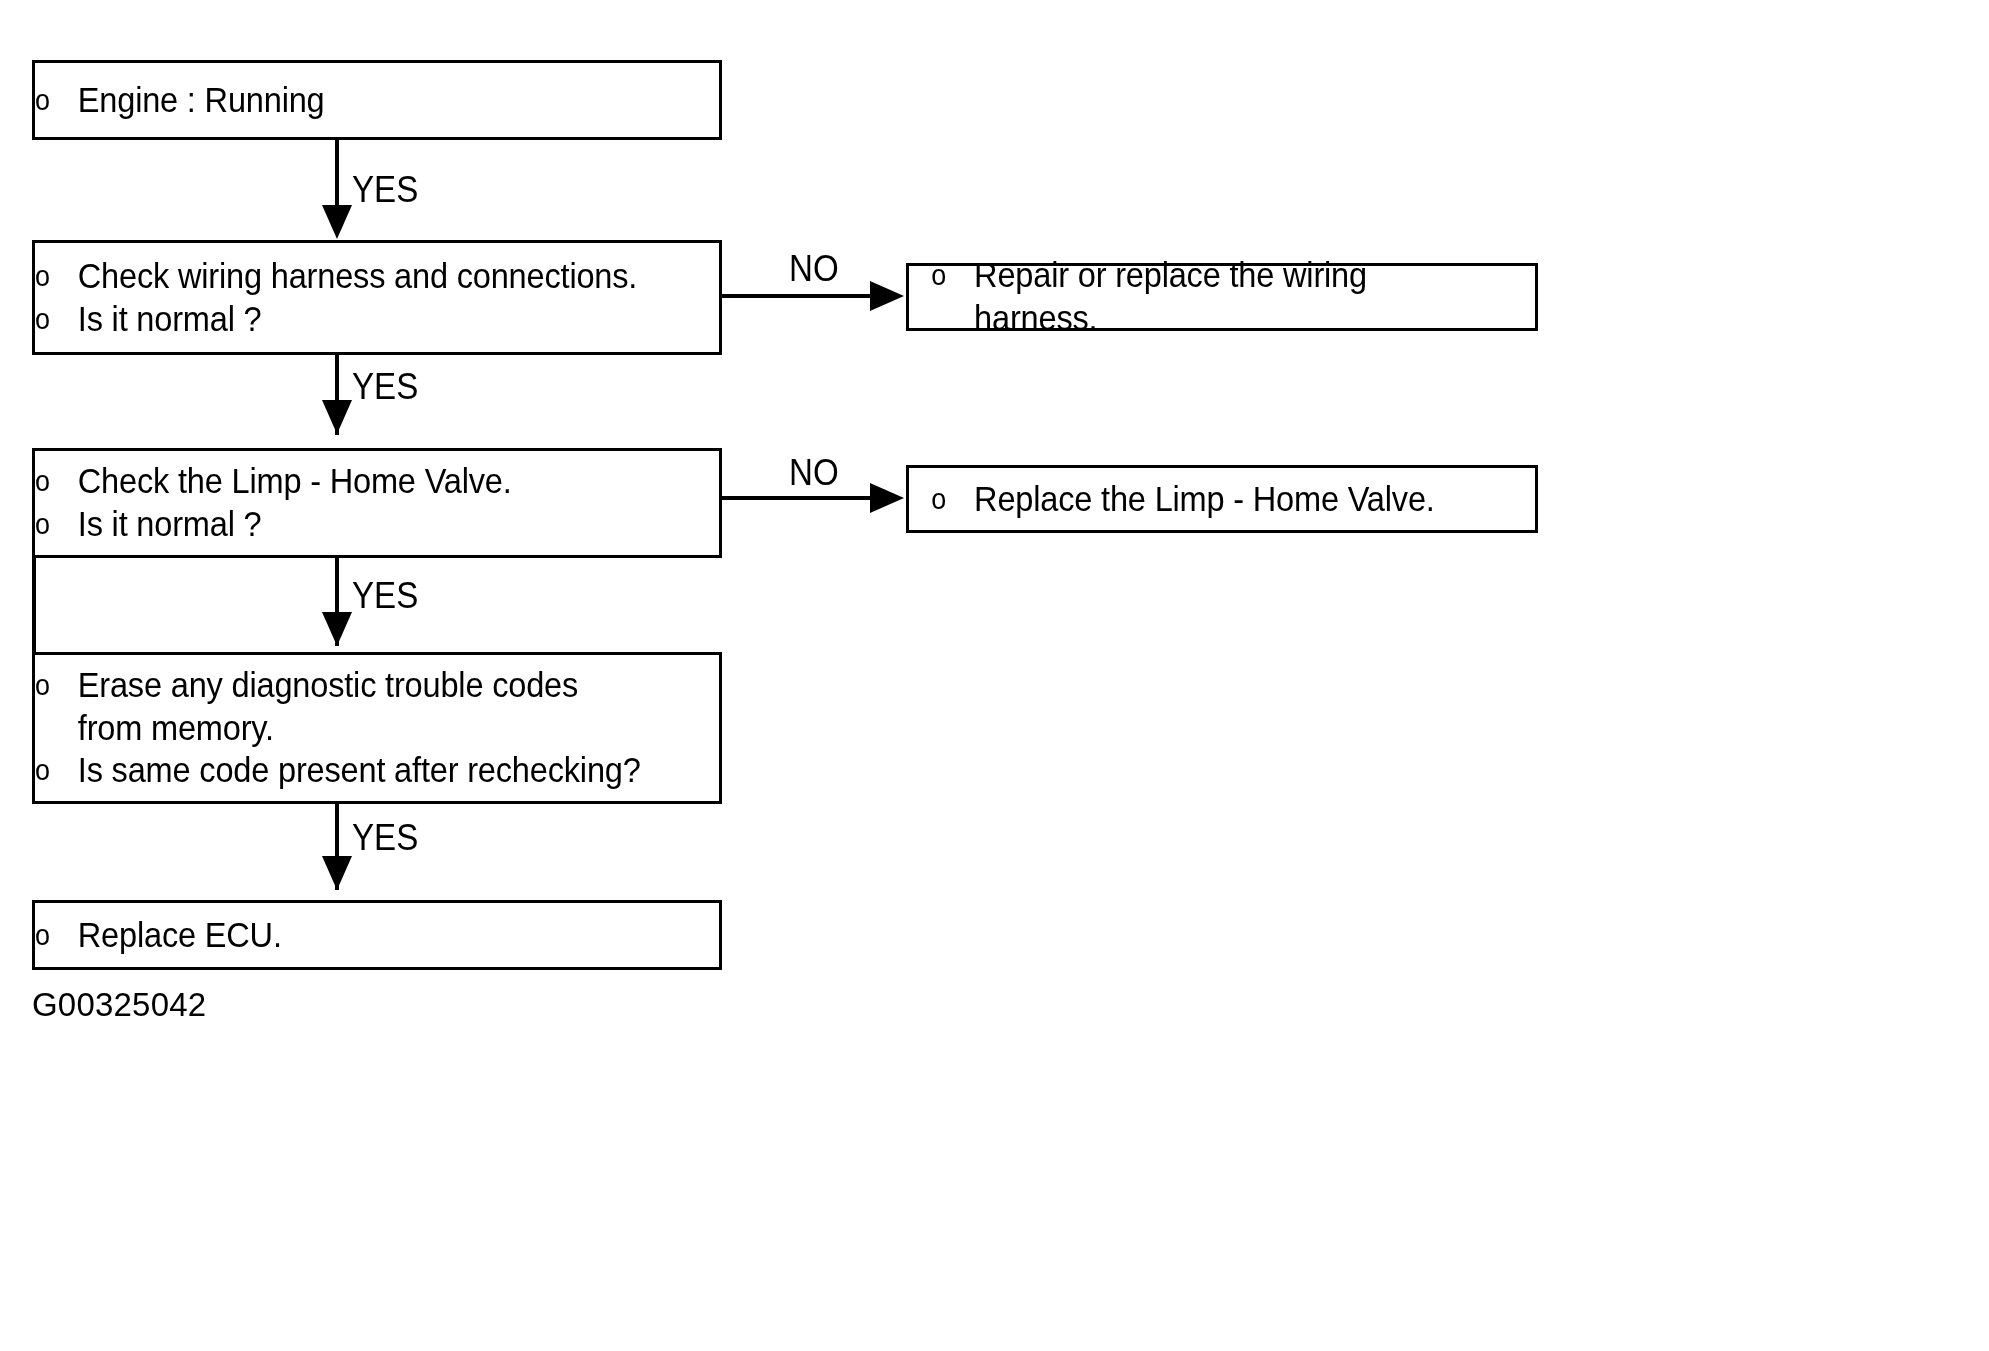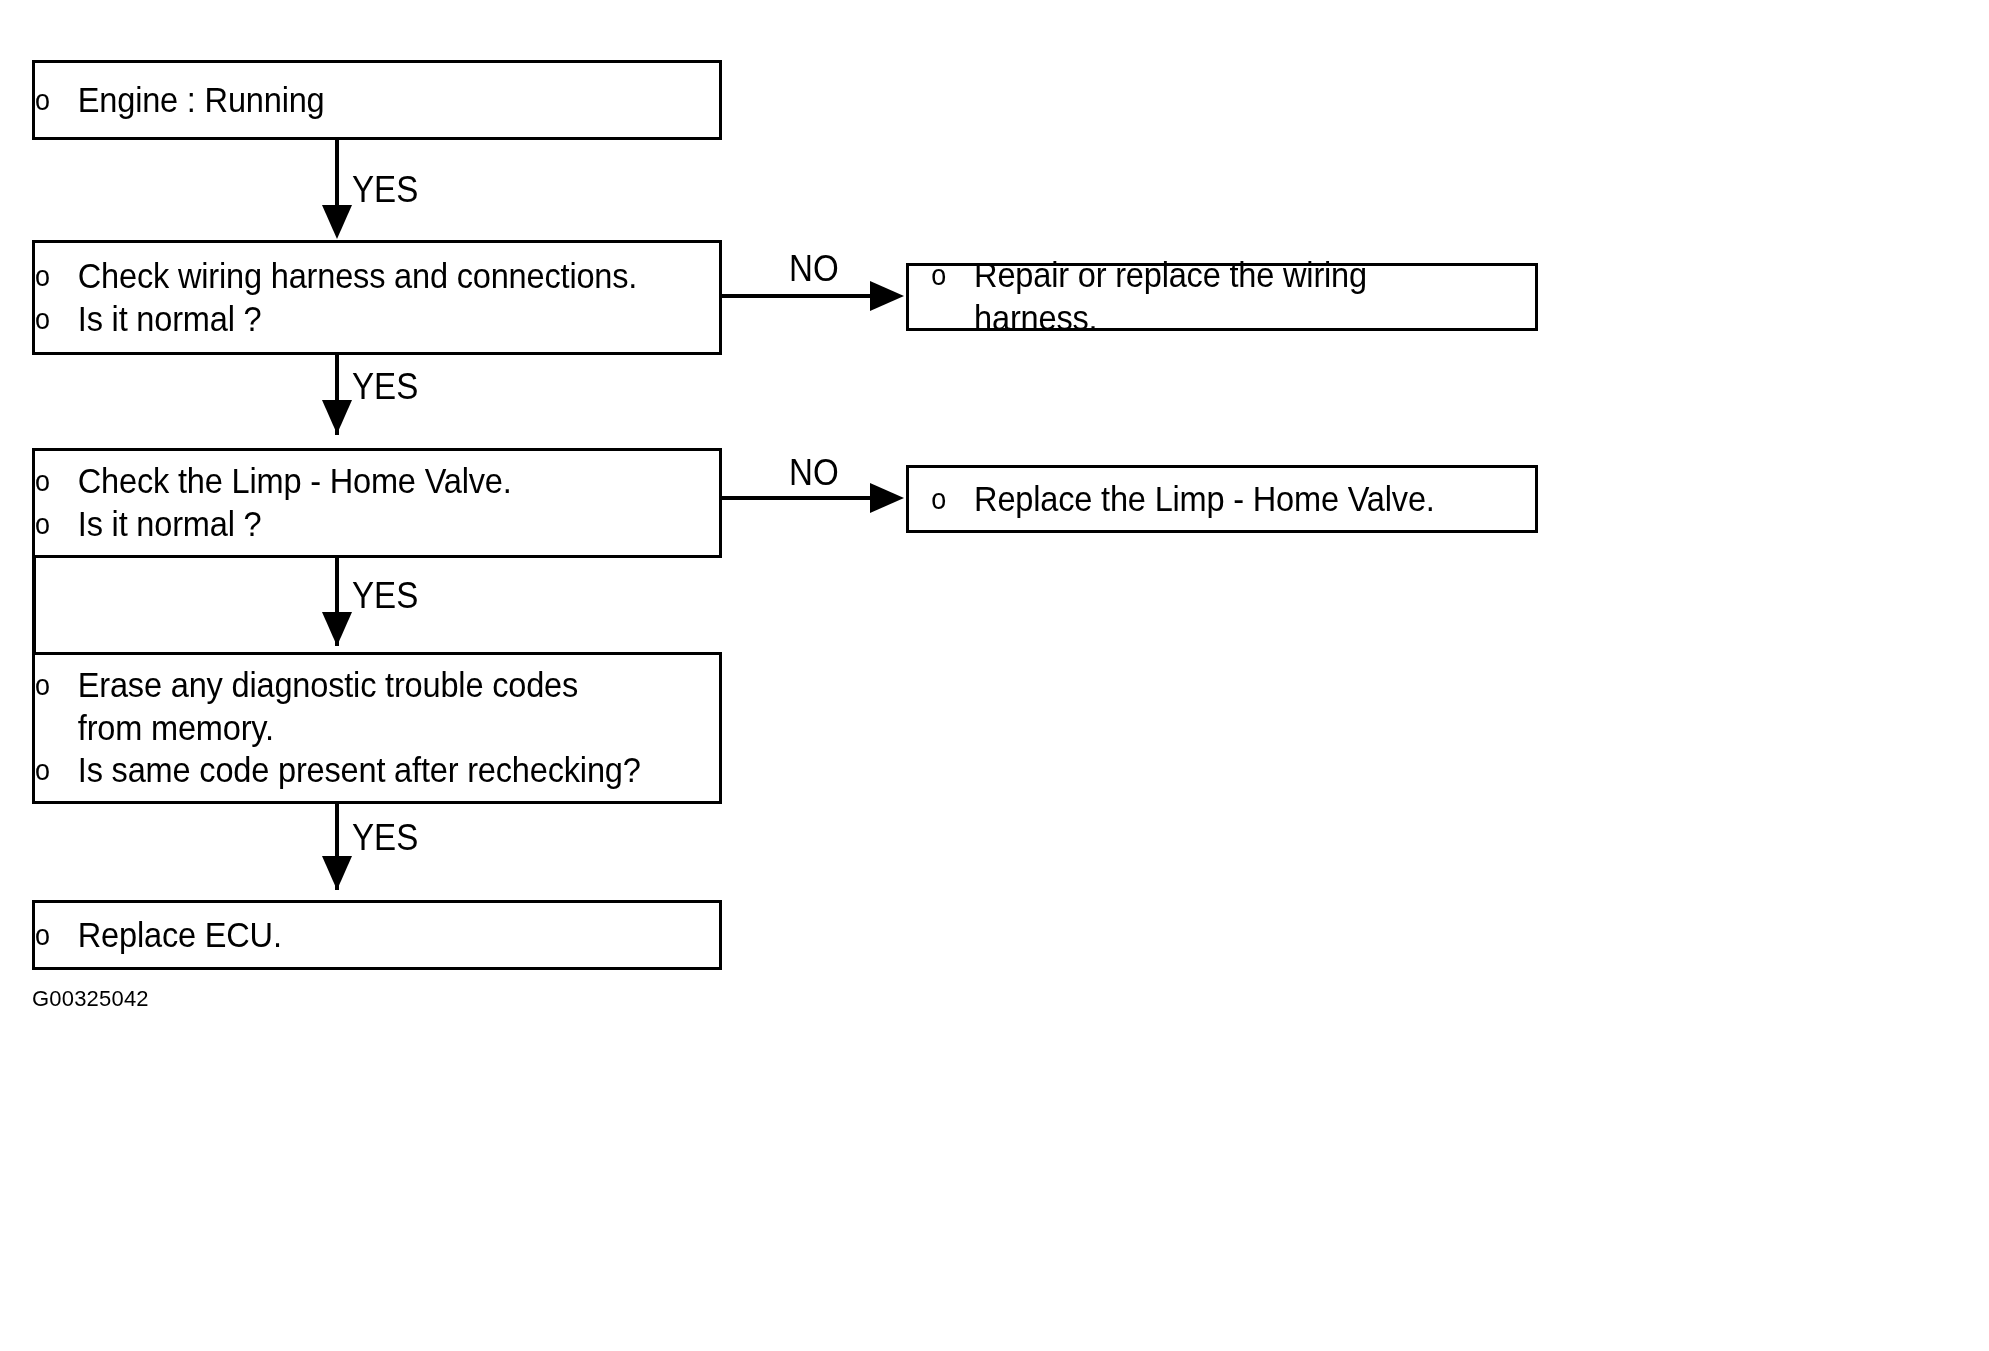--- a/index.html
+++ b/index.html
@@ -89,21 +89,21 @@
     line-height: 1;
     letter-spacing: 0px;
     transform: scaleX(0.92);
     transform-origin: left top;
     white-space: nowrap;
   }
 
   
   .caption {
     position: absolute;
-    font-size: 22px;
+    font-size: 33px;
     line-height: 1;
     letter-spacing: 0.2px;
     white-space: nowrap;
   }
 </style>
 </head>
 <body>
 
 <div id="canvas">
 

